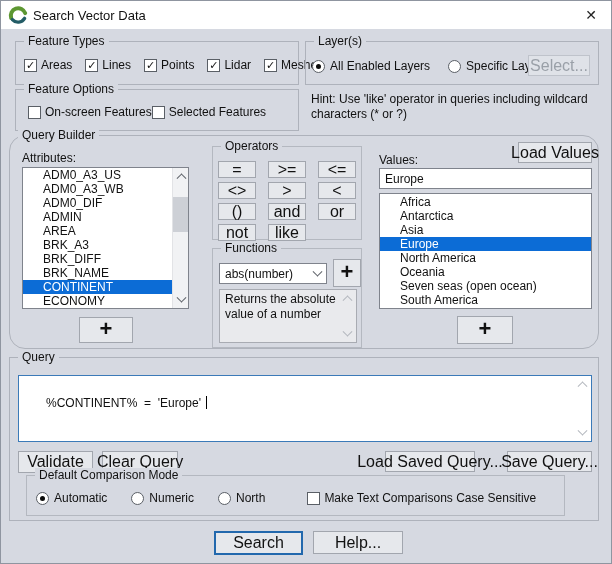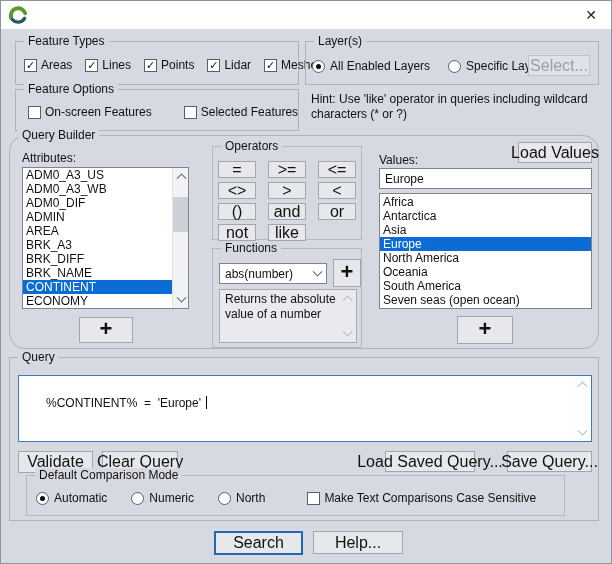--- a/index.html
+++ b/index.html
@@ -29,21 +29,21 @@
   .rad { width:13px; height:13px; border:1px solid #5a5f66; border-radius:50%; background:#fff; margin-right:5px; position:relative; }
   .rad.sel::after { content:""; position:absolute; left:3px; top:3px; width:5px; height:5px; background:#0b0b0b; border-radius:50%; }
 
   .btn { position:absolute; background:#e6e8ec; border:1px solid #a2a6ae; font-size:16px;
     display:flex; align-items:center; justify-content:center; white-space:nowrap; cursor:default; }
   .btn.disabled { color:#9aa0a8; border-color:#bfc3cb; background:#dfe2e8; }
   .btn.plus { font-size:22px; font-weight:bold; line-height:1; padding-bottom:2px; }
   .btn.default-btn { border:2px solid #2268ad; }
 
   .listbox { position:absolute; background:#fff; border:1px solid #7f838c; overflow:hidden; }
-  .lrow { height:14px; line-height:14px; padding-left:3px; white-space:nowrap; }
+  .lrow { height:14px; line-height:14px; padding-left:20px; white-space:nowrap; }
   .lrow.sel { background:#0c6cd6; color:#fff; }
 
   .textfield { position:absolute; background:#fff; border:1px solid #7f838c; padding:3px 0 0 5px; white-space:pre; }
 
   
   .sbar { position:absolute; top:0; right:0; width:16px; height:100%; background:#f1f2f4; border-left:1px solid #e2e3e6; }
   .sarrow { position:absolute; left:0; width:16px; height:15px; display:flex; align-items:center; justify-content:center; }
   .sarrow.up { top:0; } .sarrow.down { bottom:0; }
   .chev { width:7px; height:7px; border-left:1.6px solid #5b5f66; border-top:1.6px solid #5b5f66; }
   .chev.u { transform:rotate(45deg) translate(2px,2px); }
@@ -67,20 +67,21 @@
 </head>
 <body>
 
 <div id="window">
 
   <div class="titlebar">
     <svg class="app-icon" viewBox="0 0 20 20">
       <path d="M3.2,13 A7.2,7.2 0 1 1 17.2,8.2" fill="none" stroke="#5d9732" stroke-width="4" stroke-linecap="round"></path>
       <path d="M4.4,14.6 A7.6,7.6 0 0 0 16.6,13.4" fill="none" stroke="#235c66" stroke-width="3.4" stroke-linecap="round"></path>
     </svg>
+    <span class="title">Search Vector Data</span>
     <div class="close-btn">✕</div>
   </div>
 
   <div class="gb" style="left:14px; top:40px; width:284px; height:44px;">
     <span class="legend">Feature Types</span>
     <div style="position:absolute; left:8px; top:16px; display:flex; gap:13px;">
         <span class="cb">
           <span class="box">✓</span>
           <span>Areas</span>
         </span>
@@ -113,21 +114,21 @@
         <span class="rad-item">
           <span class="rad"></span>
           <span>Specific Layers</span>
         </span>
       </div>
     <div class="btn disabled" style="left:222px; top:13px; width:62px; height:21px;">Select...</div>
   </div>
 
   <div class="gb" style="left:14px; top:88px; width:284px; height:42px;">
     <span class="legend">Feature Options</span>
-    <div style="position:absolute; left:12px; top:15px; display:flex; gap:32px;">
+    <div style="position:absolute; left:12px; top:15px; display:flex; ">
         <span class="cb">
           <span class="box"></span>
           <span>On-screen Features</span>
         </span>
         <span class="cb">
           <span class="box"></span>
           <span>Selected Features</span>
         </span>
       </div>
   </div>
@@ -202,22 +203,22 @@
     <div class="btn" style="left:508px; top:6px; width:74px; height:21px;">Load Values</div>
     <div class="textfield" style="left:369px; top:32px; width:213px; height:21px;">Europe</div>
     <div class="listbox" style="left:369px; top:57px; width:213px; height:116px;">
       <div style="padding-top:1px;">
           <div class="lrow">Africa</div>
           <div class="lrow">Antarctica</div>
           <div class="lrow">Asia</div>
           <div class="lrow sel">Europe</div>
           <div class="lrow">North America</div>
           <div class="lrow">Oceania</div>
+          <div class="lrow">Seven seas (open ocean)</div>
           <div class="lrow">South America</div>
-          <div class="lrow">Seven seas (open ocean)</div>
         </div>
     </div>
     <div class="btn plus" style="left:447px; top:180px; width:56px; height:28px;">+</div>
   </div>
 
   <div class="gb" style="left:8px; top:356px; width:590px; height:164px;">
     <span class="legend">Query</span>
 
     <div class="textfield" style="left:8px; top:17px; width:574px; height:67px; border-color:#3b7ab8; padding:6px 20px 0 7px;">
       <span>%CONTINENT%  =  'Europe' </span><span class="caret"></span>

